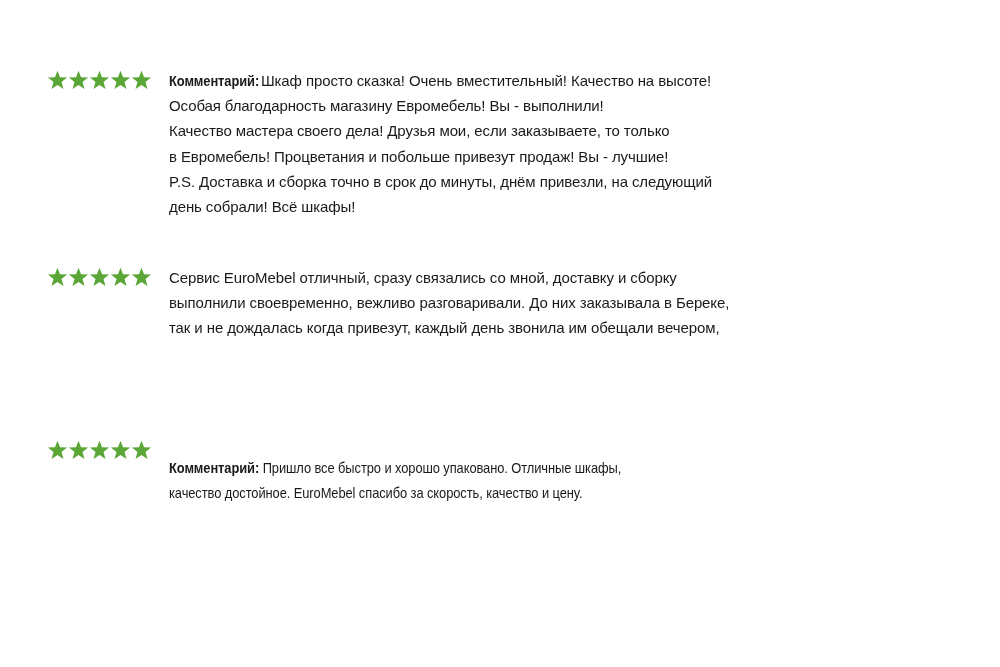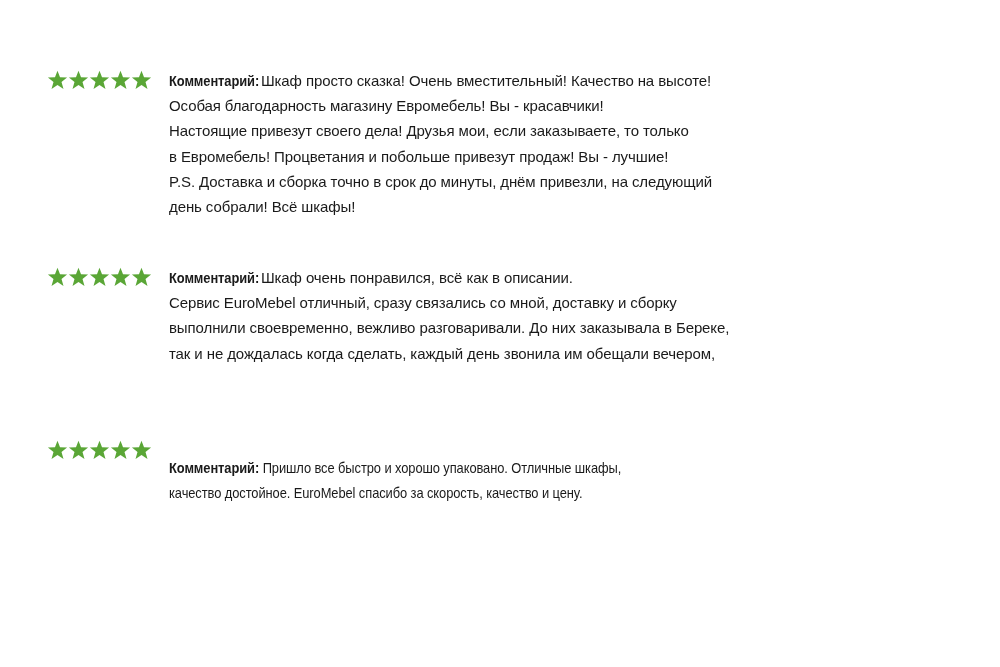--- a/index.html
+++ b/index.html
@@ -46,22 +46,22 @@
         </svg>
       </span>
       <span>
         <svg class="star" viewBox="0 0 24 23">
           <polygon fill="#5aa636" points="12,0.8 14.9,8.4 23,8.7 16.6,13.8 18.9,21.8 12,17.2 5.1,21.8 7.4,13.8 1,8.7 9.1,8.4"></polygon>
         </svg>
       </span>
     </div>
   <div class="body" style="top:0px;">
     <span class="line"><span class="label">Комментарий:</span> <span>Шкаф просто сказка! Очень вместительный! Качество на высоте!</span></span>
-    <span class="line">Особая благодарность магазину Евромебель! Вы - красавчики!</span>
-    <span class="line">Настоящие привезут своего дела! Друзья мои, если заказываете, то только</span>
+    <span class="line">Особая благодарность магазину Евромебель! Вы - выполнили!</span>
+    <span class="line">Качество мастера своего дела! Друзья мои, если заказываете, то только</span>
     <span class="line">в Евромебель! Процветания и побольше привезут продаж! Вы - лучшие!</span>
     <span class="line">P.S. Доставка и сборка точно в срок до минуты, днём привезли, на следующий</span>
     <span class="line">день собрали! Всё шкафы!</span>
   </div>
 </div>
 
 <div class="review" style="top:265px;">
   <div class="stars">
       <span>
         <svg class="star" viewBox="0 0 24 23">
@@ -83,24 +83,23 @@
           <polygon fill="#5aa636" points="12,0.8 14.9,8.4 23,8.7 16.6,13.8 18.9,21.8 12,17.2 5.1,21.8 7.4,13.8 1,8.7 9.1,8.4"></polygon>
         </svg>
       </span>
       <span>
         <svg class="star" viewBox="0 0 24 23">
           <polygon fill="#5aa636" points="12,0.8 14.9,8.4 23,8.7 16.6,13.8 18.9,21.8 12,17.2 5.1,21.8 7.4,13.8 1,8.7 9.1,8.4"></polygon>
         </svg>
       </span>
     </div>
   <div class="body" style="top:0px;">
-    <span class="line"><span class="label">Комментарий:</span> <span>Шкаф очень понравился, всё как в описании.</span></span>
     <span class="line">Сервис EuroMebel отличный, сразу связались со мной, доставку и сборку</span>
     <span class="line">выполнили своевременно, вежливо разговаривали. До них заказывала в Береке,</span>
-    <span class="line">так и не дождалась когда сделать, каждый день звонила им обещали вечером,</span>
+    <span class="line">так и не дождалась когда привезут, каждый день звонила им обещали вечером,</span>
   </div>
 </div>
 
 <div class="review" style="top:438px;">
   <div class="stars">
       <span>
         <svg class="star" viewBox="0 0 24 23">
           <polygon fill="#5aa636" points="12,0.8 14.9,8.4 23,8.7 16.6,13.8 18.9,21.8 12,17.2 5.1,21.8 7.4,13.8 1,8.7 9.1,8.4"></polygon>
         </svg>
       </span>

